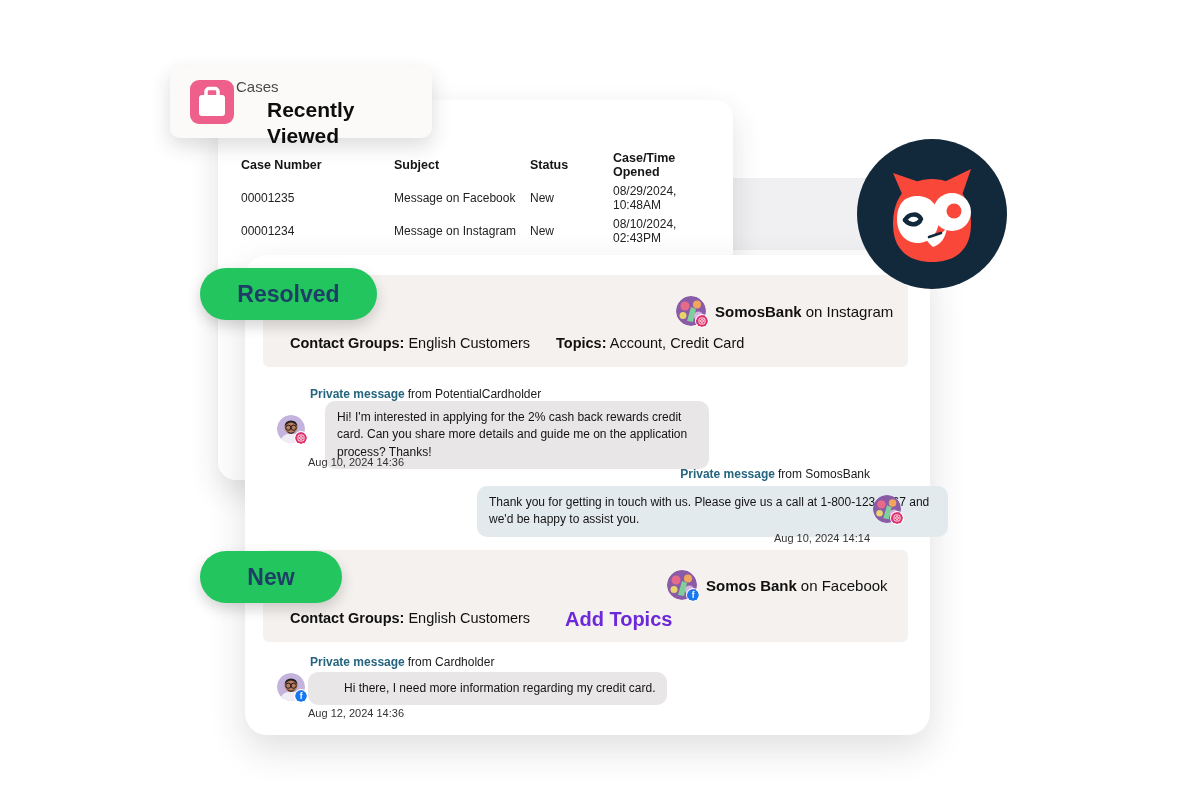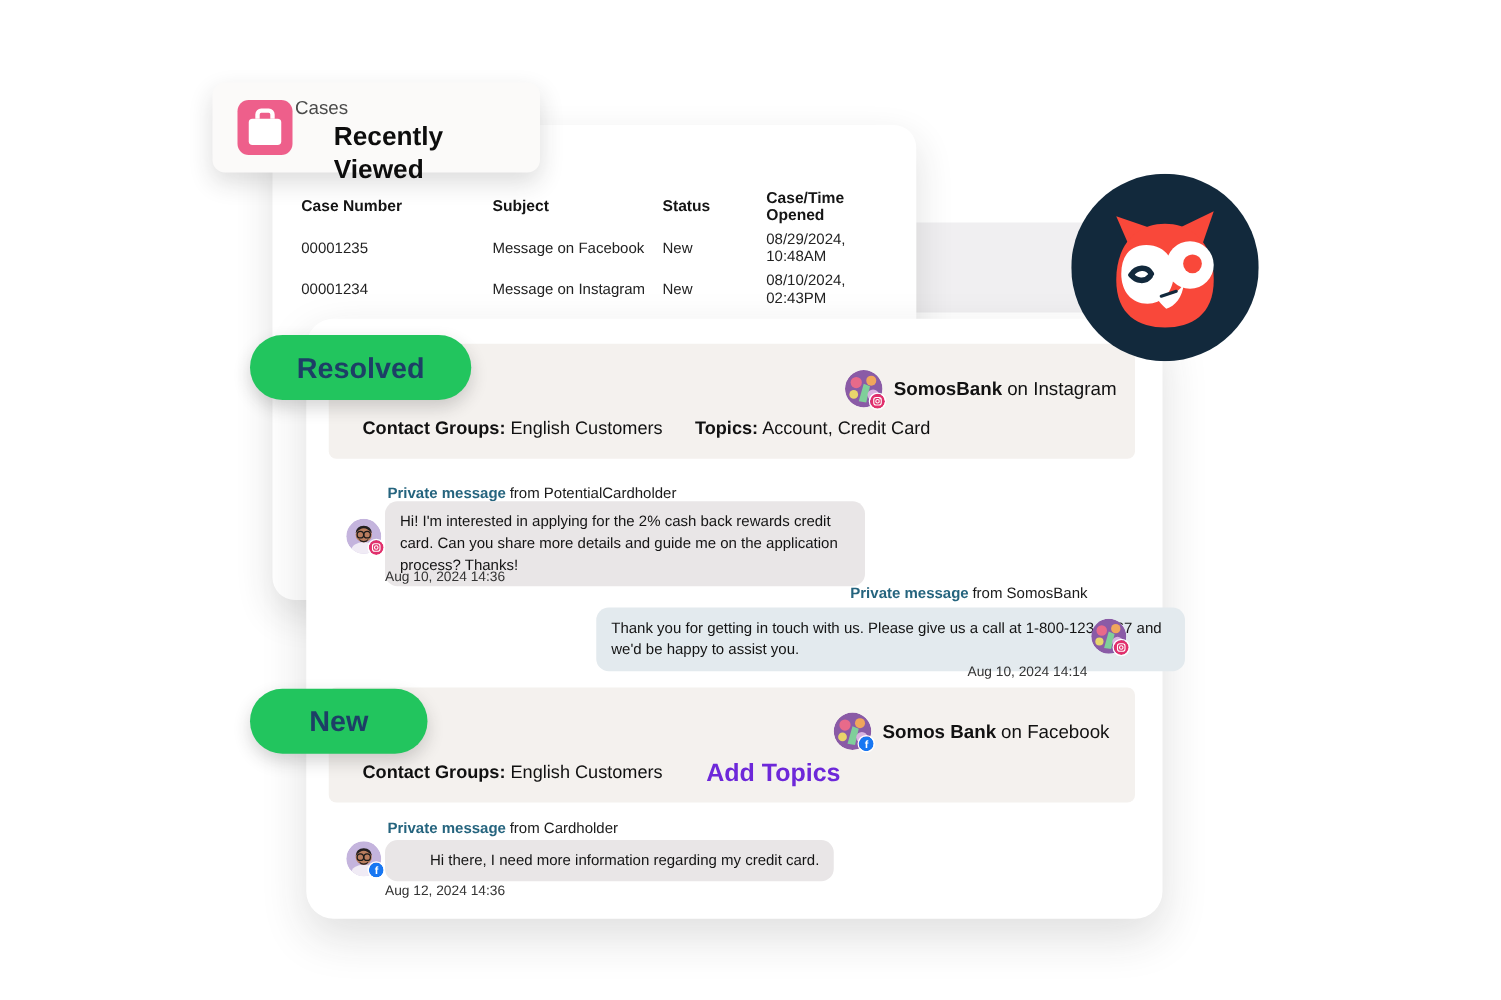--- a/index.html
+++ b/index.html
@@ -79,21 +79,21 @@
   .msg-kind{color:#25647e;font-weight:bold;}
   .msg-from{color:#1a1a1a;margin-left:3px;}
   .bubble{position:absolute;border-radius:10px;padding:8px 12px;
     font-size:12px;line-height:1.45;color:#141414;box-sizing:border-box;}
   .bubble-gray{background:#e9e6e7;}
   .bubble-blue{background:#e3eaee;}
   .timestamp{position:absolute;font-size:11px;color:#333;white-space:nowrap;}
 
   .msg1-label{left:65px;top:116px;margin-top:16px;}
   .msg1-avatar{position:absolute;left:32px;top:160px;}
-  .msg1-bubble{left:63px;top:146px;width:384px;}
+  .msg1-bubble{left:80px;top:146px;width:384px;}
   .msg1-time{left:63px;top:201px;}
 
   .msg2-label{right:60px;top:212px;}
   .msg2-bubble{left:232px;top:231px;width:471px;}
   .msg2-avatar{position:absolute;left:628px;top:240px;}
   .msg2-time{right:60px;top:277px;}
 
   .msg3-label{left:65px;top:400px;}
   .msg3-avatar{position:absolute;left:32px;top:418px;}
   .msg3-bubble{left:63px;top:417px;max-width:360px;width:max-content;padding-left:36px;}

